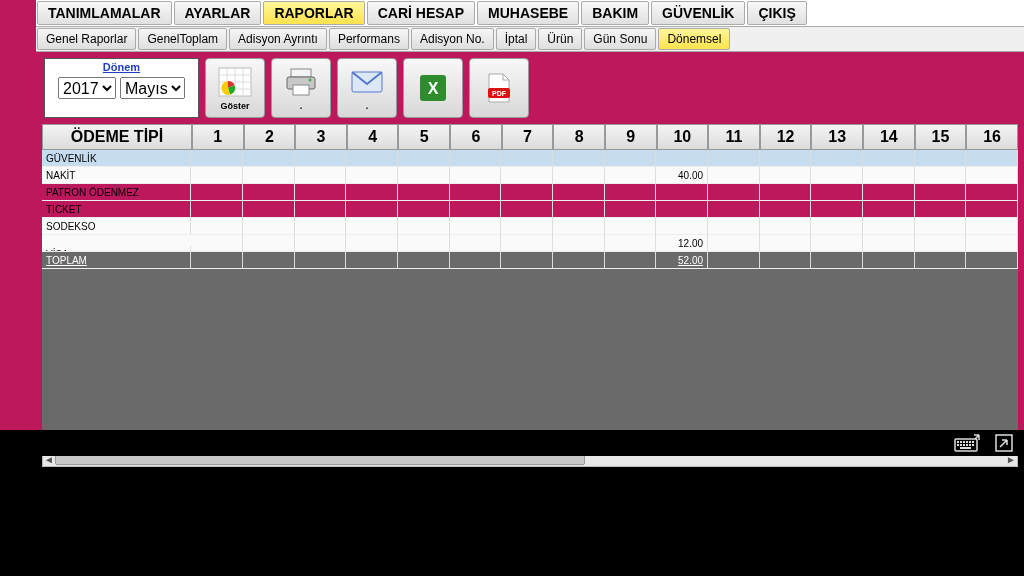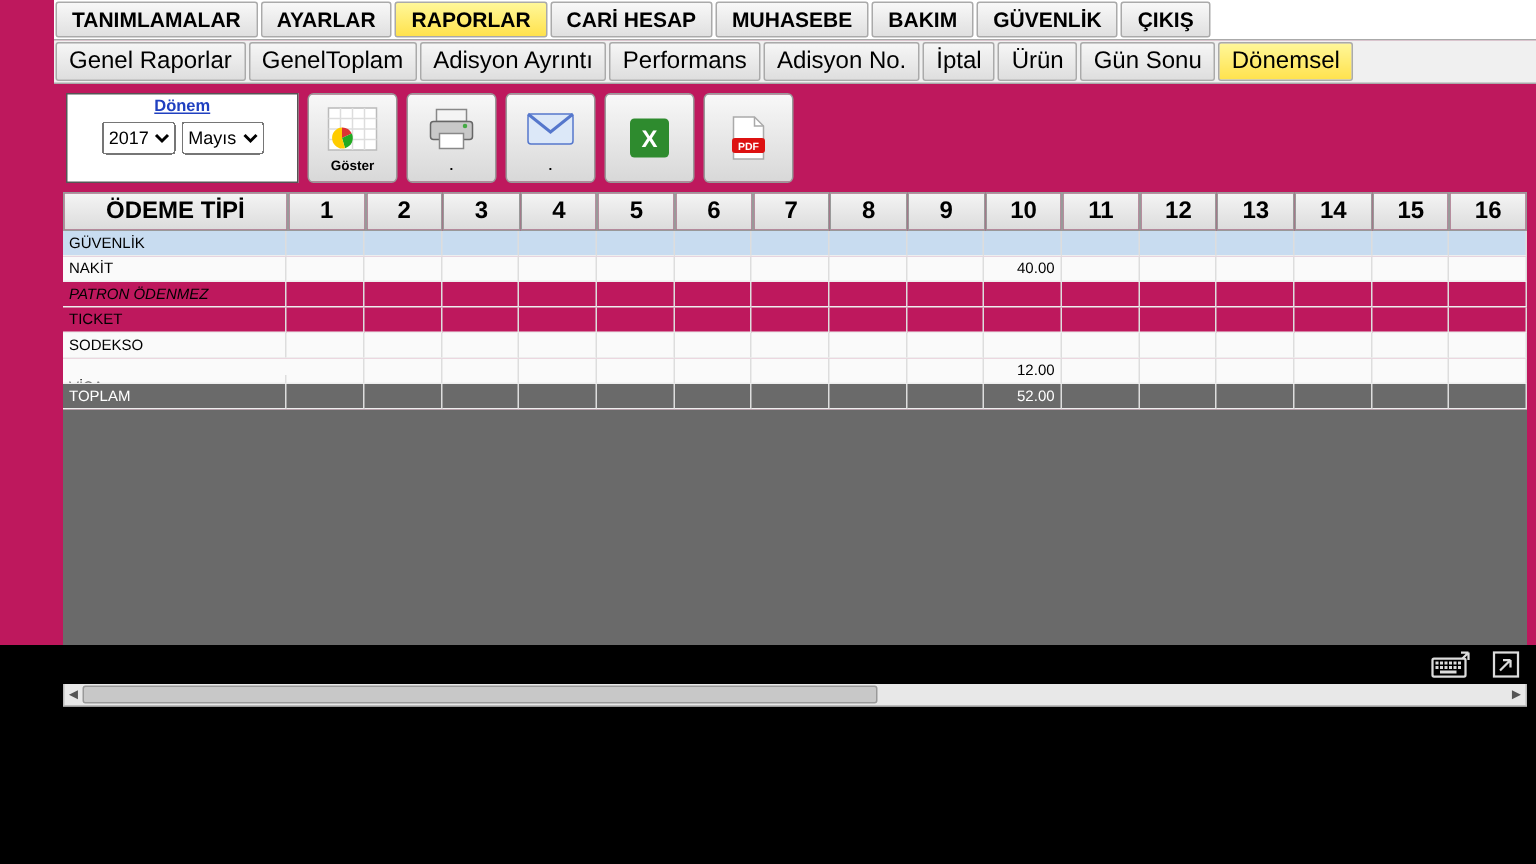--- a/index.html
+++ b/index.html
@@ -6,45 +6,45 @@
 body { width: 1024px; height: 576px; background: #000; overflow: hidden; }
 .wrap { width: 1024px; height: 456px; background: #be185d; position: relative; padding-left: 36px; }
 
 
 .main-tabs { display: flex; background: #fff; border-bottom: 1px solid #aaa; }
 .main-tab { padding: 3px 10px; font-size: 14px; font-weight: bold; background: linear-gradient(#f8f8f8,#e0e0e0); border: 1px solid #aaa; margin: 1px; cursor: pointer; border-radius: 2px; }
 .main-tab.active { background: linear-gradient(#fff799,#ffe24d); }
 
 
 .sub-tabs { display: flex; background: #f0f0f0; border-bottom: 1px solid #aaa; }
-.sub-tab { padding: 3px 8px; font-size: 16px; background: linear-gradient(#f6f6f6,#dedede); border: 1px solid #aaa; margin: 1px; cursor: pointer; border-radius: 2px; }
+.sub-tab { padding: 3px 8px; font-size: 12px; background: linear-gradient(#f6f6f6,#dedede); border: 1px solid #aaa; margin: 1px; cursor: pointer; border-radius: 2px; }
 .sub-tab.active { background: linear-gradient(#fff799,#ffe24d); }
 
 
 .toolbar { display: flex; padding: 6px 8px; gap: 6px; align-items: stretch; }
 .period-pick { border:1px solid #555; background:#fff; width:155px; height:60px; display:flex; flex-direction:column; align-items:center; padding:2px; }
 .period-label { color:#2040c0; font-weight:bold; font-size:11px; text-decoration:underline; margin-bottom:4px; }
 .period-selects { display:flex; gap:4px; }
-.period-selects select { font-size:12px; height:22px; }
+.period-selects select { font-size:16px; height:22px; }
 .tbbtn { width:60px; height:60px; background:linear-gradient(#f8f8f8,#d8d8d8); border:1px solid #999; border-radius:4px; display:flex; flex-direction:column; align-items:center; justify-content:center; cursor:pointer; font-size:10px; }
 .tbbtn .iconbox { width:36px; height:34px; display:flex; align-items:center; justify-content:center; }
 .tbbtn .btn-label { font-size:9px; font-weight:bold; margin-top:2px; }
 
 
 .grid-area { margin: 0 6px; }
 .ghead { display:flex; }
 .ghcell { background:linear-gradient(#f4f4f4,#dcdcdc); border:1px solid #999; font-size:16px; font-weight:bold; text-align:center; padding:3px 0; }
 .col-first { width:157px; }
 .col-n { width:54px; }
 .gbody { font-size:10px; }
 .grow { display:flex; height:17px; line-height:17px; }
 .grow > div { border-right:1px solid #ddd; border-bottom:1px solid #eee; padding:0 4px; overflow:hidden; white-space:nowrap; }
 .grow-sel { background:#c8dcf0; }
 .grow-alt { background:#fafafa; }
-.grow-total { background:#6a6a6a; color:#fff; }
+.grow-total { background:#6a6a6a; color:#fff;text-decoration:underline; }
 .fill { flex:1 1 auto; background:#6a6a6a; height:180px; margin:0; }
 
 
 .hscroll { margin: 2px 6px 0 6px; height:16px; background:#e8e8e8; border:1px solid #bbb; position:relative; }
 .hthumb { position:absolute; left:12px; top:1px; width:530px; height:12px; background:#c8c8c8; border:1px solid #999; border-radius:2px; }
 .harrow { position:absolute; top:0; width:12px; height:14px; display:flex; align-items:center; justify-content:center; font-size:10px; color:#555; }
 .hal { left:0; }
 .har { right:0; }
 
 
@@ -206,21 +206,21 @@
           <div class="col-n cellr" style="width: 54px;"></div>
           <div class="col-n cellr" style="width: 54px;">40.00</div>
           <div class="col-n cellr" style="width: 54px;"></div>
           <div class="col-n cellr" style="width: 54px;"></div>
           <div class="col-n cellr" style="width: 54px;"></div>
           <div class="col-n cellr" style="width: 54px;"></div>
           <div class="col-n cellr" style="width: 54px;"></div>
           <div class="col-n cellr" style="width: 54px;"></div>
         </div>
         <div class="grow">
-          <div class="col-first" style="width: 157px; font-style: italic;">PATRON ÖDENMEZ</div>
+          <div class="col-first" style="width: 157px;">PATRON ÖDENMEZ</div>
           <div class="col-n cellr" style="width: 54px;"></div>
           <div class="col-n cellr" style="width: 54px;"></div>
           <div class="col-n cellr" style="width: 54px;"></div>
           <div class="col-n cellr" style="width: 54px;"></div>
           <div class="col-n cellr" style="width: 54px;"></div>
           <div class="col-n cellr" style="width: 54px;"></div>
           <div class="col-n cellr" style="width: 54px;"></div>
           <div class="col-n cellr" style="width: 54px;"></div>
           <div class="col-n cellr" style="width: 54px;"></div>
           <div class="col-n cellr" style="width: 54px;"></div>

